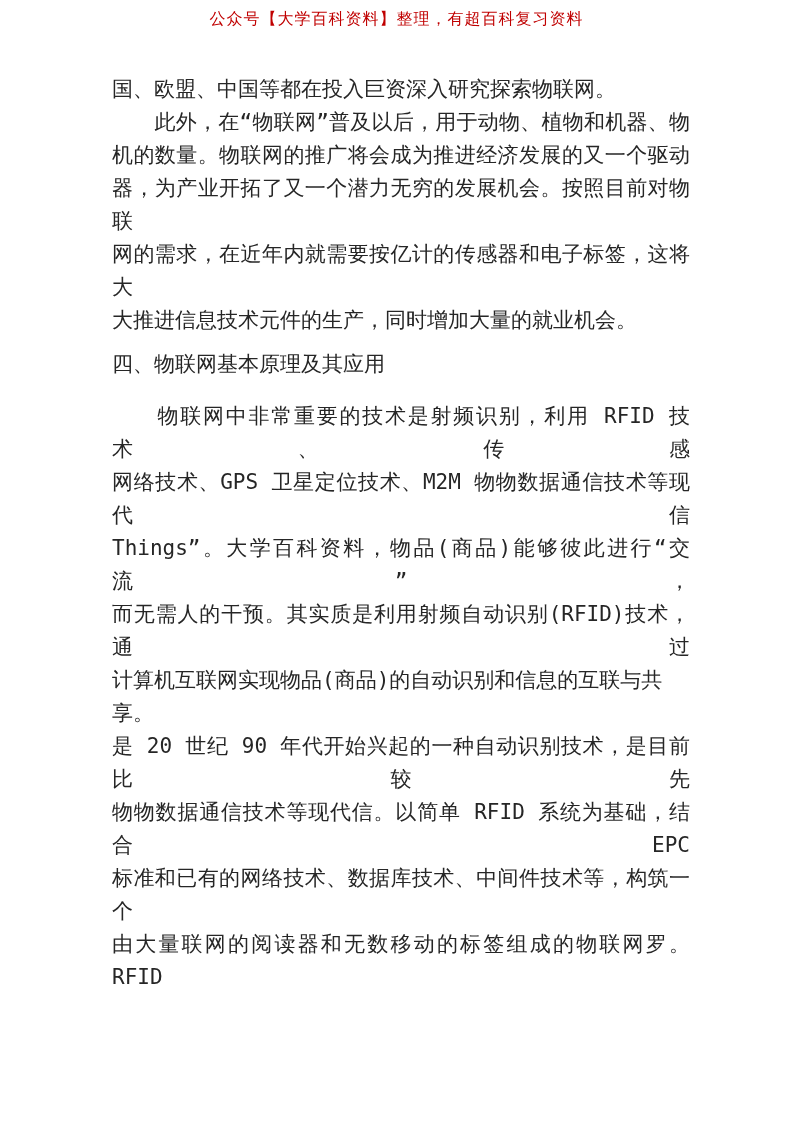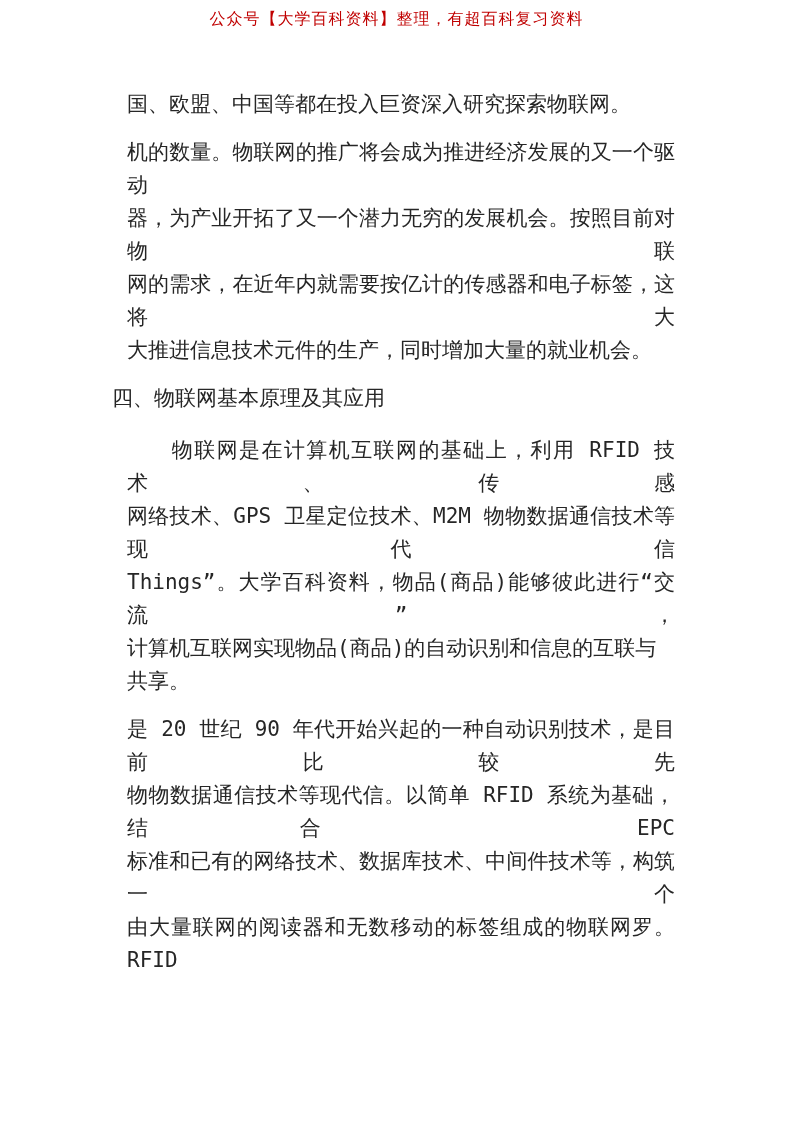--- a/index.html
+++ b/index.html
@@ -29,51 +29,53 @@
   .doc-body {
     position: absolute;
     left: 112px;
     top: 73px;
     width: 578px;
     font-size: 21px;
     line-height: 33px;
     color: #262626;
     font-family: "DejaVu Sans Mono", "DejaVu Sans", sans-serif;
   }
-  .para { margin: 15px; }
+  .para { margin: 0; }
   .para.heading { margin: 11px 0 19px 0; }
   .line { text-align: left; white-space: normal; }
   .line.stretch {
     text-align: justify;
     text-align-last: justify;
     text-justify: inter-character;
   }
 </style>
 </head>
 <body>
 
 <div class="page">
   <div class="header-note" style="color: rgb(192, 0, 0); font-family: Liberation Serif, serif;">公众号【大学百科资料】整理，有超百科复习资料</div>
   <div class="doc-body" id="doc-body" style="color: rgb(38, 38, 38);">
       <div class="para body">
         <div class="line">国、欧盟、中国等都在投入巨资深入研究探索物联网。</div>
       </div>
       <div class="para body">
+        <div class="line stretch">　　此外，在“物联网”普及以后，用于动物、植物和机器、物</div>
         <div class="line stretch">机的数量。物联网的推广将会成为推进经济发展的又一个驱动</div>
         <div class="line stretch">器，为产业开拓了又一个潜力无穷的发展机会。按照目前对物联</div>
         <div class="line stretch">网的需求，在近年内就需要按亿计的传感器和电子标签，这将大</div>
         <div class="line">大推进信息技术元件的生产，同时增加大量的就业机会。</div>
       </div>
       <div class="para heading">
         <div class="line">四、物联网基本原理及其应用</div>
       </div>
       <div class="para body">
-        <div class="line stretch">　　物联网是在计算机互联网的基础上，利用 RFID 技术、传感</div>
+        <div class="line stretch">　　物联网中非常重要的技术是射频识别，利用 RFID 技术、传感</div>
         <div class="line stretch">网络技术、GPS 卫星定位技术、M2M 物物数据通信技术等现代信</div>
         <div class="line stretch">Things”。大学百科资料，物品(商品)能够彼此进行“交流”，</div>
+        <div class="line stretch">而无需人的干预。其实质是利用射频自动识别(RFID)技术，通过</div>
         <div class="line">计算机互联网实现物品(商品)的自动识别和信息的互联与共享。</div>
       </div>
       <div class="para body">
         <div class="line stretch">是 20 世纪 90 年代开始兴起的一种自动识别技术，是目前比较先</div>
         <div class="line stretch">物物数据通信技术等现代信。以简单 RFID 系统为基础，结合 EPC</div>
         <div class="line stretch">标准和已有的网络技术、数据库技术、中间件技术等，构筑一个</div>
         <div class="line stretch">由大量联网的阅读器和无数移动的标签组成的物联网罗。  RFID</div>
       </div>
     </div>
 </div>

